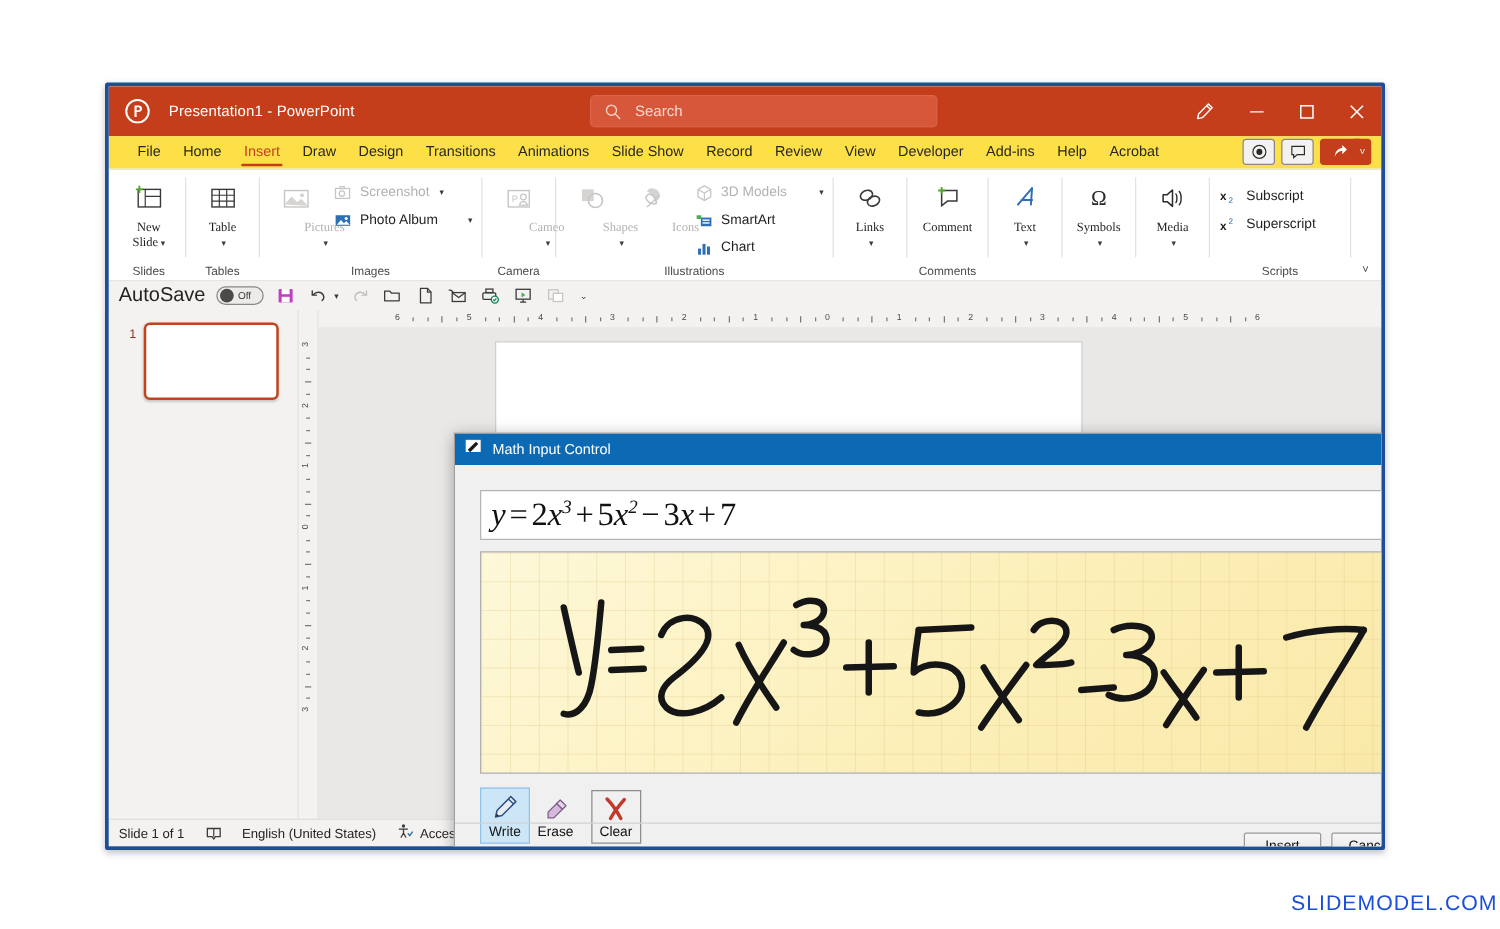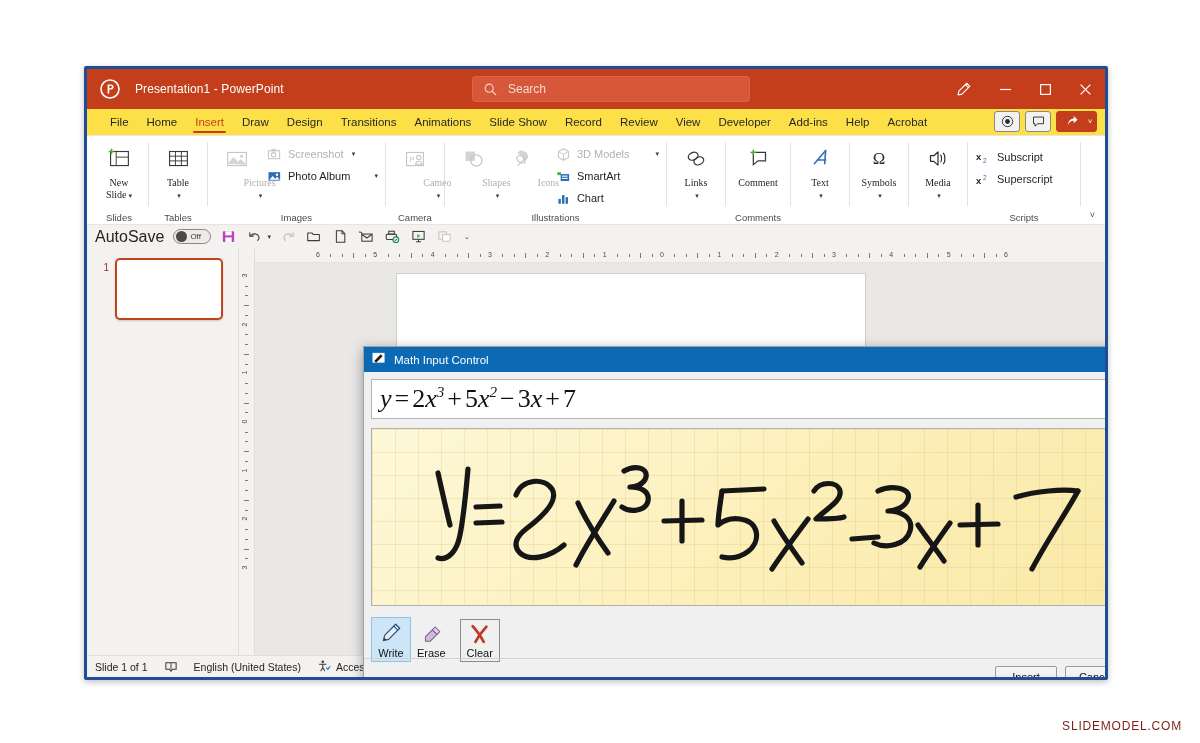--- a/index.html
+++ b/index.html
@@ -180,21 +180,21 @@
   }
   .mic-title {
     height: 25px; background: #0c6ab5; display: flex; align-items: center;
     padding-left: 8px; position: relative;
   }
   .mic-title .t { color: #fff; font-size: 11.5px; margin-left: 8px; }
   .mic-close {
     position: absolute; right: 0; top: 0; width: 34px; height: 25px;
     display: flex; align-items: center; justify-content: center; color: #fff;
   }
-  .mic-body { padding: 7px; }
+  .mic-body { padding: 20px; }
   .eq-preview {
     height: 40px; background: #fff; border: 1px solid #b5b5b5;
     display: flex; align-items: center; padding-left: 8px;
   }
   .eq-text { font-family: "Liberation Serif", serif; font-size: 26px; color: #111; font-style: italic; }
   .eq-text .op { font-style: normal; padding: 0 3px; }
   .eq-text .num { font-style: normal; }
   .eq-text sup { font-size: 0.58em; font-style: italic; vertical-align: super; }
 
   .canvas-wrap {
@@ -219,22 +219,22 @@
   .mic-foot { position: absolute; right: 9px; bottom: 8px; display: flex; gap: 8px; }
   .dlgbtn {
     width: 62px; height: 21px; font-size: 11px; color: #111;
     background: linear-gradient(to bottom,#f6f6f6,#e6e6e6);
     border: 1px solid #9a9a9a; border-radius: 2px;
     display: flex; align-items: center; justify-content: center;
   }
   .mic-sep { position:absolute; left:0; right:0; bottom:36px; height:1px; background:#d2d2d2; }
 
   .watermark {
-    position: absolute; right: 18px; bottom: 10px;
-    font-size: 12px; color: #7f1d1d; letter-spacing: .8px;
+    position: absolute; right: 2px; bottom: 10px;
+    font-size: 17px; color: #1d4ed8; letter-spacing: .8px;
   }
 </style>
 </head>
 <body>
 
 <div id="root">
 
   <div class="ppt-window">
 
     <div class="titlebar">

